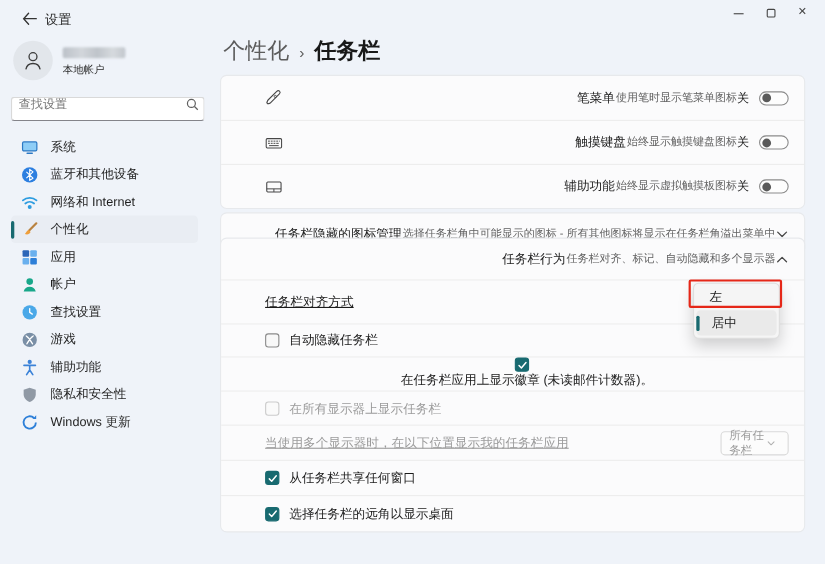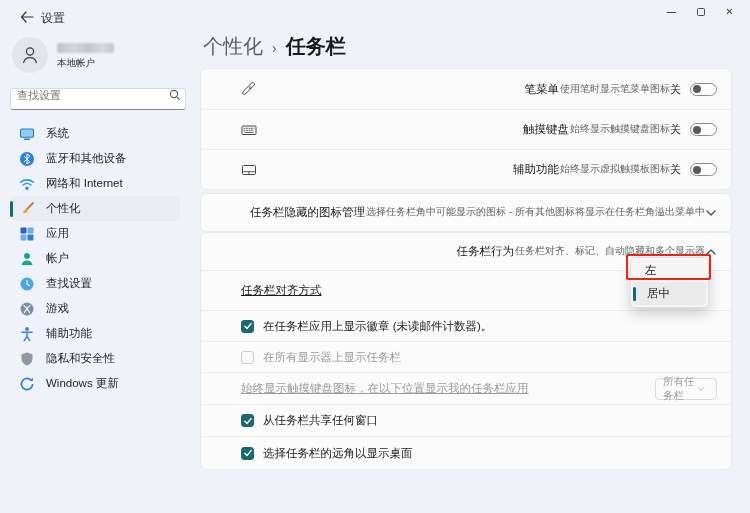--- a/index.html
+++ b/index.html
@@ -37,21 +37,21 @@
   .nav-item.selected::before { content:""; position:absolute; left:0; top:4.5px; width:3px; height:16px; border-radius:2px; background:#186a70; }
   .nav-ic { width:16px; height:16px; flex:0 0 16px; }
   
   .page-header { position:absolute; left:203px; top:33px; display:flex; align-items:center; font-size:20px; }
   .crumb-parent { color:#5c5c5c; cursor:pointer; }
   .crumb-sep { color:#5c5c5c; font-size:14px; margin:0 9px; padding-top:2px; }
   .crumb-current { color:#191919; font-weight:bold; }
   .card { position:absolute; left:200px; width:532px; background:#fbfbfc; border:1px solid #e7e9ec; border-radius:6px; }
   .card-1 { top:68px; }
   .card-2 { top:193px; }
-  .card-3 { top:232px; }
+  .card-3 { top:216px; }
   .trow { height:40px; display:flex; align-items:center; padding:0 14px 0 40px; }
   .trow + .trow, .subrow { border-top:1px solid #ededed; }
   .row-ic { width:16px; height:16px; flex:0 0 16px; margin-right:8px; color:#474747; }
   .row-text { flex:1; display:flex; flex-direction:row; gap:1px;justify-content:flex-end; }
   .row-title { font-size:11.5px; color:#1b1b1b; }
   .row-sub { font-size:10px; color:#616161; }
   .row-right { display:flex; align-items:center; gap:9px; }
   .state-label { font-size:11px; color:#1b1b1b; }
   .toggle { width:27px; height:13px; border:1px solid #8b8b8b; border-radius:7px; background:#fdfdfd; position:relative; cursor:pointer; }
   .toggle .knob { position:absolute; left:2px; top:1.5px; width:8px; height:8px; border-radius:50%; background:#5a5a5a; }
@@ -310,37 +310,41 @@
       <svg width="12" height="12" viewBox="0 0 12 12">
           <path d="m2 8 4-4 4 4" fill="none" stroke="#474747" stroke-width="1.2" stroke-linecap="round" stroke-linejoin="round"></path>
         </svg>
     </span>
   </div>
 
   <div class="subrow" style="height:40px;">
     <span class="subrow-label">任务栏对齐方式</span>
   </div>
 
-
-  <div class="subrow" style="height:31px;">
+  <div class="subrow" style="height:30px;">
+    <span class="checkbox"></span>
+    <span class="cb-label">自动隐藏任务栏</span>
+  </div>
+
+  <div class="subrow" style="height:31px;flex-direction:column;">
     <span class="checkbox checked">
       <svg width="10" height="10" viewBox="0 0 12 12">
           <path d="m2.2 6.4 2.6 2.6 5-6" fill="none" stroke="#fff" stroke-width="1.6" stroke-linecap="round" stroke-linejoin="round"></path>
         </svg>
     </span>
     <span class="cb-label">在任务栏应用上显示徽章 (未读邮件计数器)。</span>
   </div>
 
   <div class="subrow" style="height:31px;">
     <span class="checkbox disabled"></span>
     <span class="cb-label disabled">在所有显示器上显示任务栏</span>
   </div>
 
   <div class="subrow" style="height:32px;">
-    <span class="subrow-label disabled">始终显示触摸键盘图标，在以下位置显示我的任务栏应用</span>
+    <span class="subrow-label disabled">当使用多个显示器时，在以下位置显示我的任务栏应用</span>
     <div class="mini-select">
       <span>所有任务栏</span>
       <span class="chev">
         <svg width="8" height="8" viewBox="0 0 12 12">
             <path d="m2 4 4 4 4-4" fill="none" stroke="#b0b0b0" stroke-width="1.4" stroke-linecap="round" stroke-linejoin="round"></path>
           </svg>
       </span>
     </div>
   </div>
 

